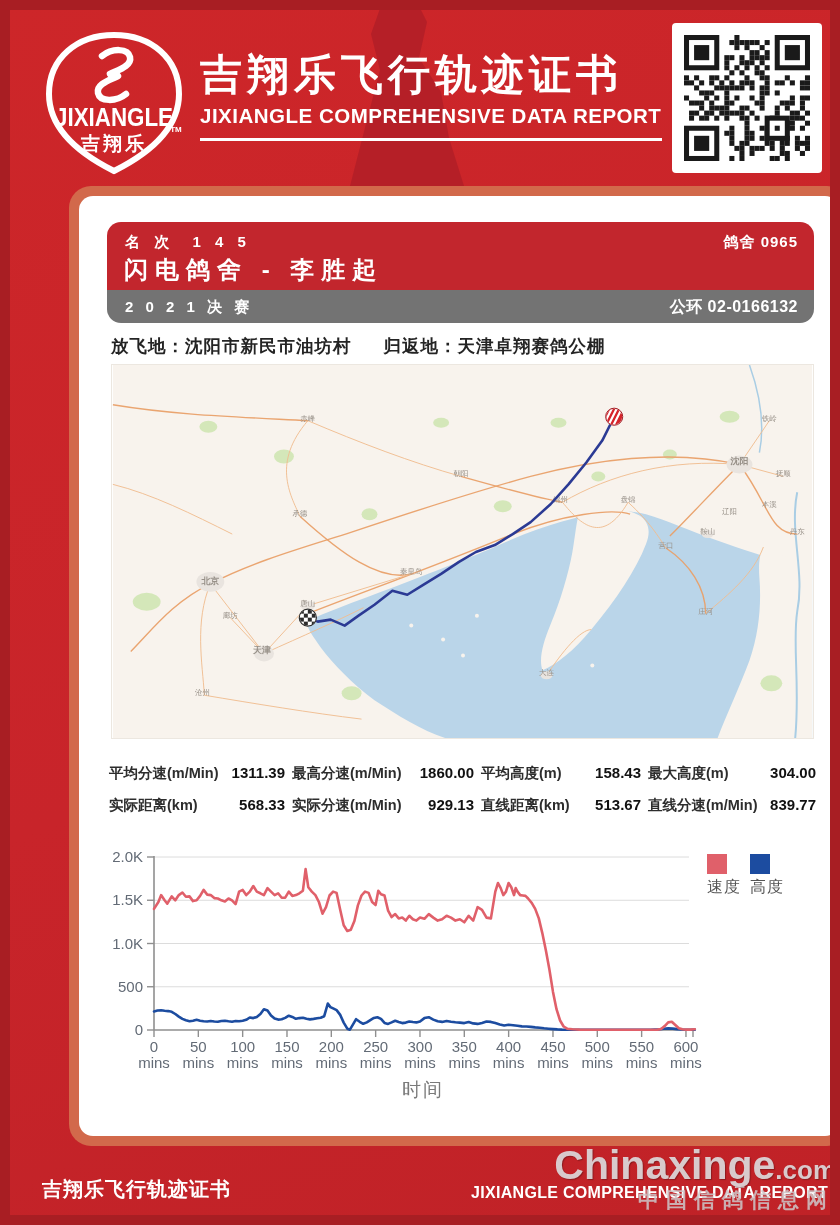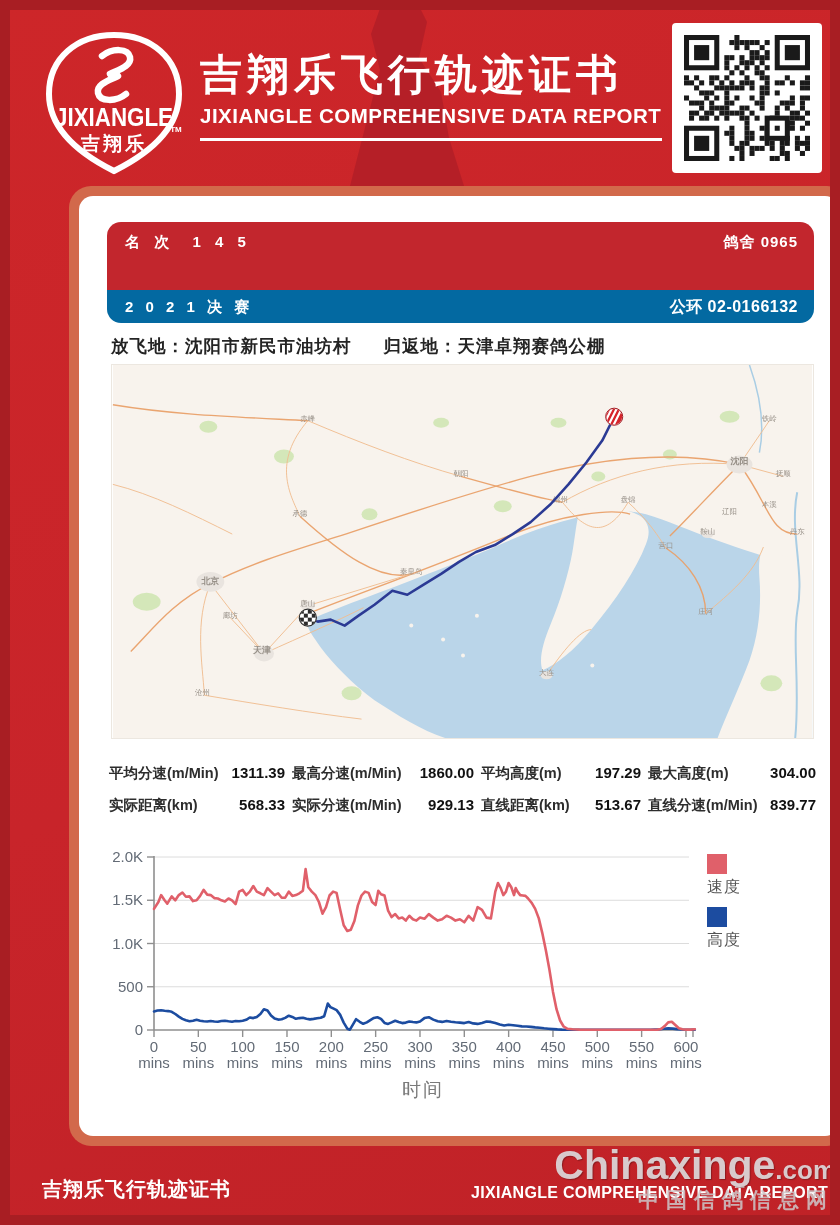--- a/index.html
+++ b/index.html
@@ -24,39 +24,39 @@
           display:flex;align-items:center;justify-content:center;}
 
   
   .panel{position:absolute;left:30px;top:186px;width:780px;height:960px;background:#d2694b;border-radius:22px;z-index:6;margin-left:39px;}
   .card{position:absolute;left:10px;top:10px;width:760px;height:940px;background:#fff;border-radius:14px;overflow:hidden;}
 
   .head-red{position:absolute;left:28px;top:26px;width:707px;height:68px;background:#c2262d;border-radius:14px 14px 0 0;color:#fff;}
   .rank-line{position:absolute;left:18px;top:11px;font-size:15px;font-weight:bold;letter-spacing:5px;}
   .loft-line{position:absolute;right:16px;top:11px;font-size:15px;font-weight:bold;letter-spacing:1px;}
   .pigeon-name{position:absolute;left:17px;top:32px;font-size:24px;font-weight:bold;letter-spacing:7px;}
-  .head-dark{position:absolute;left:28px;top:94px;width:707px;height:33px;background:#0369a1;border-radius:0 0 14px 14px;color:#fff;}
+  .head-dark{position:absolute;left:28px;top:94px;width:707px;height:33px;background:#737373;border-radius:0 0 14px 14px;color:#fff;}
   .event-line{position:absolute;left:18px;top:8px;font-size:15px;font-weight:bold;letter-spacing:4px;}
   .ring-line{position:absolute;right:16px;top:7px;font-size:16px;font-weight:bold;letter-spacing:.5px;text-align:right;}
 
   .locations{position:absolute;left:32px;top:138px;font-size:17.5px;font-weight:bold;color:#242424;letter-spacing:1px;white-space:nowrap;}
   .locations .loc2{margin-left:26px;}
 
   .map-wrap{position:absolute;left:32px;top:168px;width:703px;height:375px;border:1px solid #ece7e0;box-sizing:border-box;}
 
   
   .stats{position:absolute;left:30px;top:568px;width:707px;display:grid;
          grid-template-columns:176px 182px 160px 168px;column-gap:7px;row-gap:13px;text-align:center;}
   .stat{display:flex;justify-content:space-between;align-items:baseline;}
   .stat .lab{font-size:14.5px;font-weight:bold;color:#2d2d2d;white-space:nowrap;}
   .stat .val{font-size:15px;font-weight:bold;color:#111;}
 
   
   .chart-wrap{position:absolute;left:20px;top:648px;width:612px;height:262px;}
-  .legend{position:absolute;left:628px;top:658px;display:flex;flex-direction:column;gap:9px;}
+  .legend{position:absolute;left:628px;top:658px;display:flex;flex-direction:row;gap:9px;}
   .legend-item{display:flex;flex-direction:column;gap:3px;}
   .legend-swatch{width:20px;height:20px;}
   .legend-label{font-size:16px;color:#555;letter-spacing:1px;}
 
   
   .footer{position:absolute;left:0;top:1146px;width:840px;height:79px;z-index:7;}
   .footer-left{position:absolute;left:42px;top:30px;color:#fff;font-size:20px;font-weight:bold;letter-spacing:1px;}
   .footer-right{position:absolute;right:12px;top:38px;color:#fff;font-size:16px;font-weight:600;letter-spacing:.3px;}
   .watermark1{position:absolute;right:4px;top:-4px;font-size:41px;font-weight:bold;
               color:rgba(222,217,219,.92);text-shadow:1px 1px 1px rgba(90,20,22,.5);z-index:45;}
@@ -317,20 +317,21 @@
   <div class="panel">
     <div class="card">
 
       <div class="head-red">
         <div class="rank-line">
           <span>名 次</span>&nbsp;&nbsp;<span>1 4 5</span>
         </div>
         <div class="loft-line">
           <span>鸽舍</span> <span>0965</span>
         </div>
+        <div class="pigeon-name">闪电鸽舍 - 李胜起</div>
       </div>
 
       <div class="head-dark">
         <div class="event-line">2 0 2 1 决 赛</div>
         <div class="ring-line">
           <span>公环</span> <span>02-0166132</span>
         </div>
       </div>
 
       <div class="locations">
@@ -457,21 +458,21 @@
           <div class="stat">
             <span class="lab">平均分速(m/Min)</span>
             <span class="val">1311.39</span>
           </div>
           <div class="stat">
             <span class="lab">最高分速(m/Min)</span>
             <span class="val">1860.00</span>
           </div>
           <div class="stat">
             <span class="lab">平均高度(m)</span>
-            <span class="val">197.29</span>
+            <span class="val">158.43</span>
           </div>
           <div class="stat">
             <span class="lab">最大高度(m)</span>
             <span class="val">304.00</span>
           </div>
           <div class="stat">
             <span class="lab">实际距离(km)</span>
             <span class="val">568.33</span>
           </div>
           <div class="stat">

